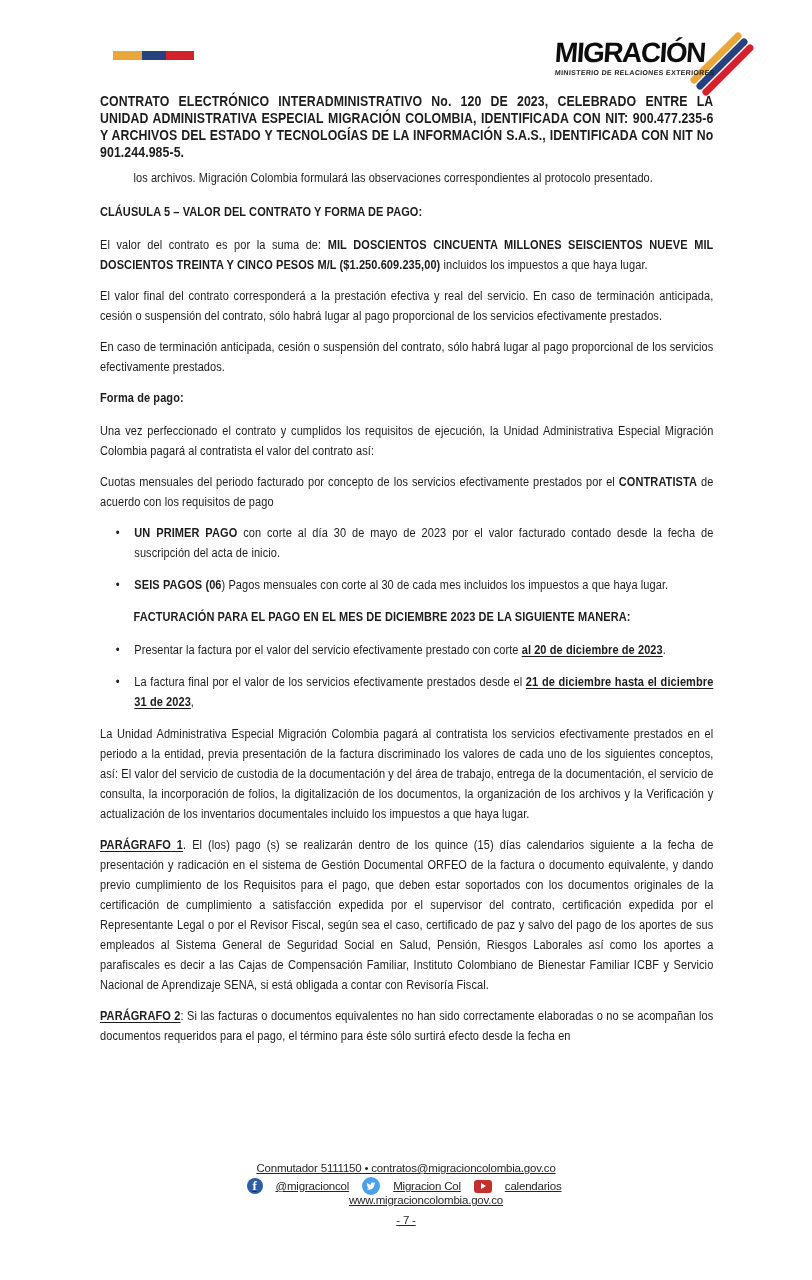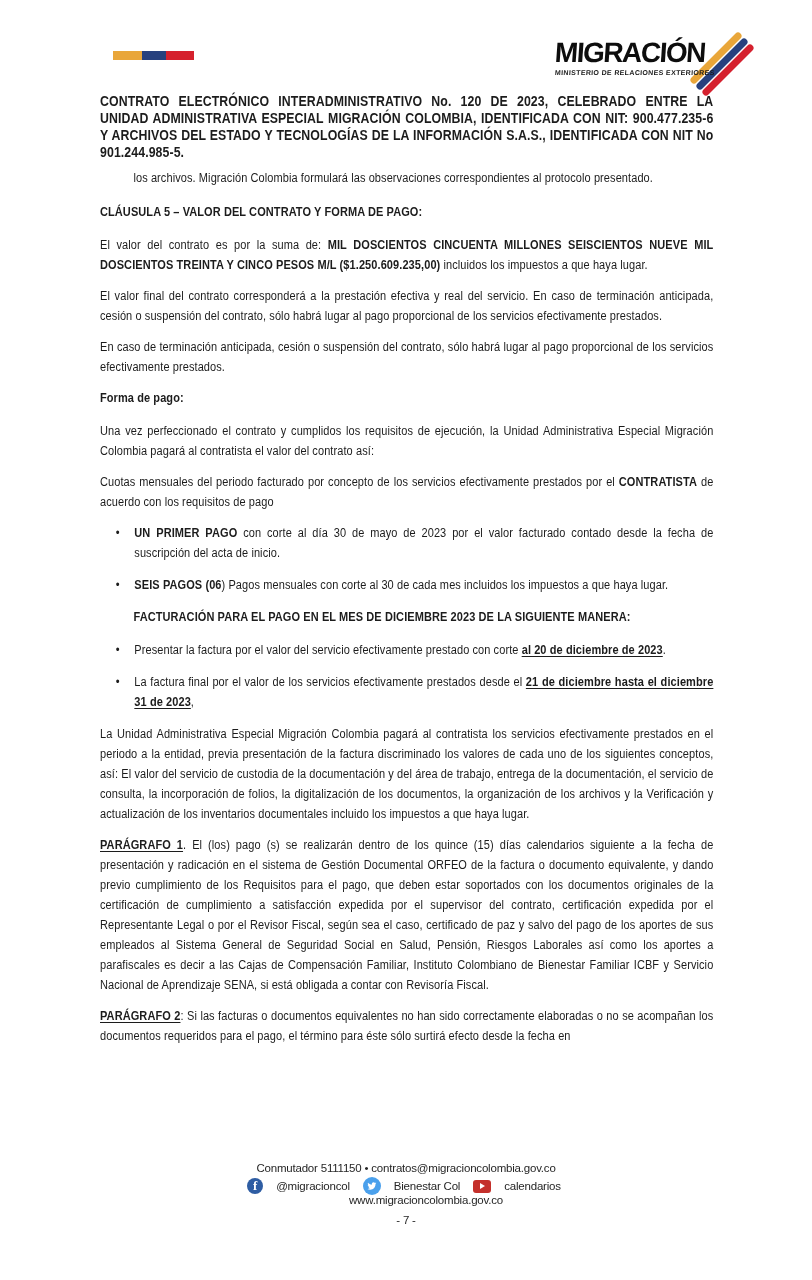--- a/index.html
+++ b/index.html
@@ -36,21 +36,21 @@
   .block.heading{text-align:left;margin-bottom:13px;}
   .block.heading-indent{text-align:left;padding-left:38px;margin-bottom:13px;}
   .block.bullet{display:flex;margin-bottom:12px;}
   .block.bullet .marker{flex:none;width:21px;margin-left:18px;text-align:left;}
   .block.bullet .btext{flex:1;text-align:justify;}
   .b{font-weight:bold;}
   .u{text-decoration:underline;text-underline-offset:2px;}
   
   .ftr{
     position:absolute;left:0;top:1160px;width:812px;text-align:center;
-    font-size:11.5px;line-height:16px;color:#262626;letter-spacing:-0.2px;
+    font-size:11.5px;line-height:16px;color:#262626;letter-spacing:-0.2px;text-decoration:underline;
   }
   .social-row{display:flex;justify-content:center;align-items:center;gap:9px;height:18px;margin-top:1px;}
   .icon-fb{
     width:16px;height:16px;border-radius:50%;background:var(--facebook-blue);color:#fff;
     font-family:"Liberation Serif", serif;font-weight:bold;font-size:13px;line-height:16px;
     display:inline-flex;align-items:center;justify-content:center;
   }
   .icon-tw{width:18px;height:18px;display:inline-block;}
   .icon-yt{width:18px;height:13px;background:var(--youtube-red);border-radius:3px;position:relative;display:inline-block;}
   .icon-yt::after{
@@ -115,19 +115,19 @@
 
 <footer class="ftr">
   <div>Conmutador 5111150 • contratos@migracioncolombia.gov.co</div>
   <div class="social-row">
     <span class="icon-fb">f</span>
     <span class="social-label">@migracioncol</span>
     <svg class="icon-tw" viewBox="0 0 24 24">
       <circle cx="12" cy="12" r="12" fill="var(--twitter-blue)"></circle>
       <path fill="#ffffff" d="M18 8.3c-.4.2-.9.3-1.4.4.5-.3.9-.8 1-1.4-.5.3-1 .5-1.6.6-.5-.5-1.1-.8-1.8-.8-1.4 0-2.5 1.1-2.5 2.5 0 .2 0 .4.1.6-2-.1-3.9-1.1-5.1-2.6-.2.4-.3.8-.3 1.3 0 .9.4 1.6 1.1 2.1-.4 0-.8-.1-1.1-.3 0 1.2.9 2.2 2 2.4-.2.1-.4.1-.7.1-.2 0-.3 0-.5-.1.3 1 1.2 1.7 2.3 1.7-.8.7-1.9 1.1-3.1 1.1h-.6c1.1.7 2.4 1.1 3.8 1.1 4.5 0 7-3.8 7-7v-.3c.5-.4.9-.8 1.2-1.3z"></path>
     </svg>
-    <span class="social-label">Bienestar Col</span>
+    <span class="social-label">Migracion Col</span>
     <span class="icon-yt"></span>
     <span class="social-label">calendarios</span>
   </div>
   <div class="website-line">www.migracioncolombia.gov.co</div>
   <div class="page-num">- 7 -</div>
 </footer>
 
 </body></html>

